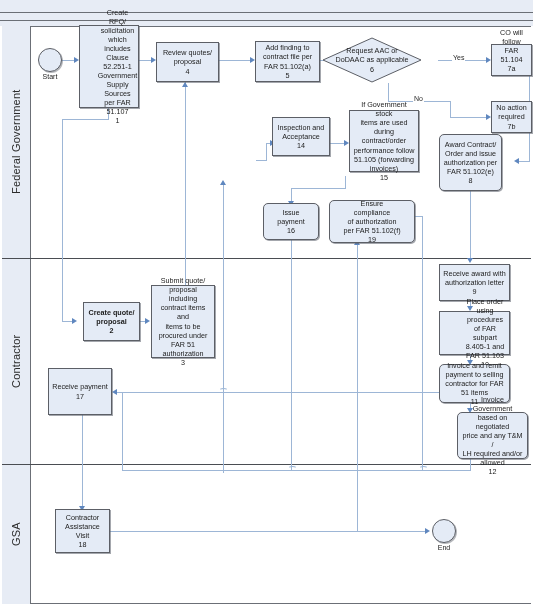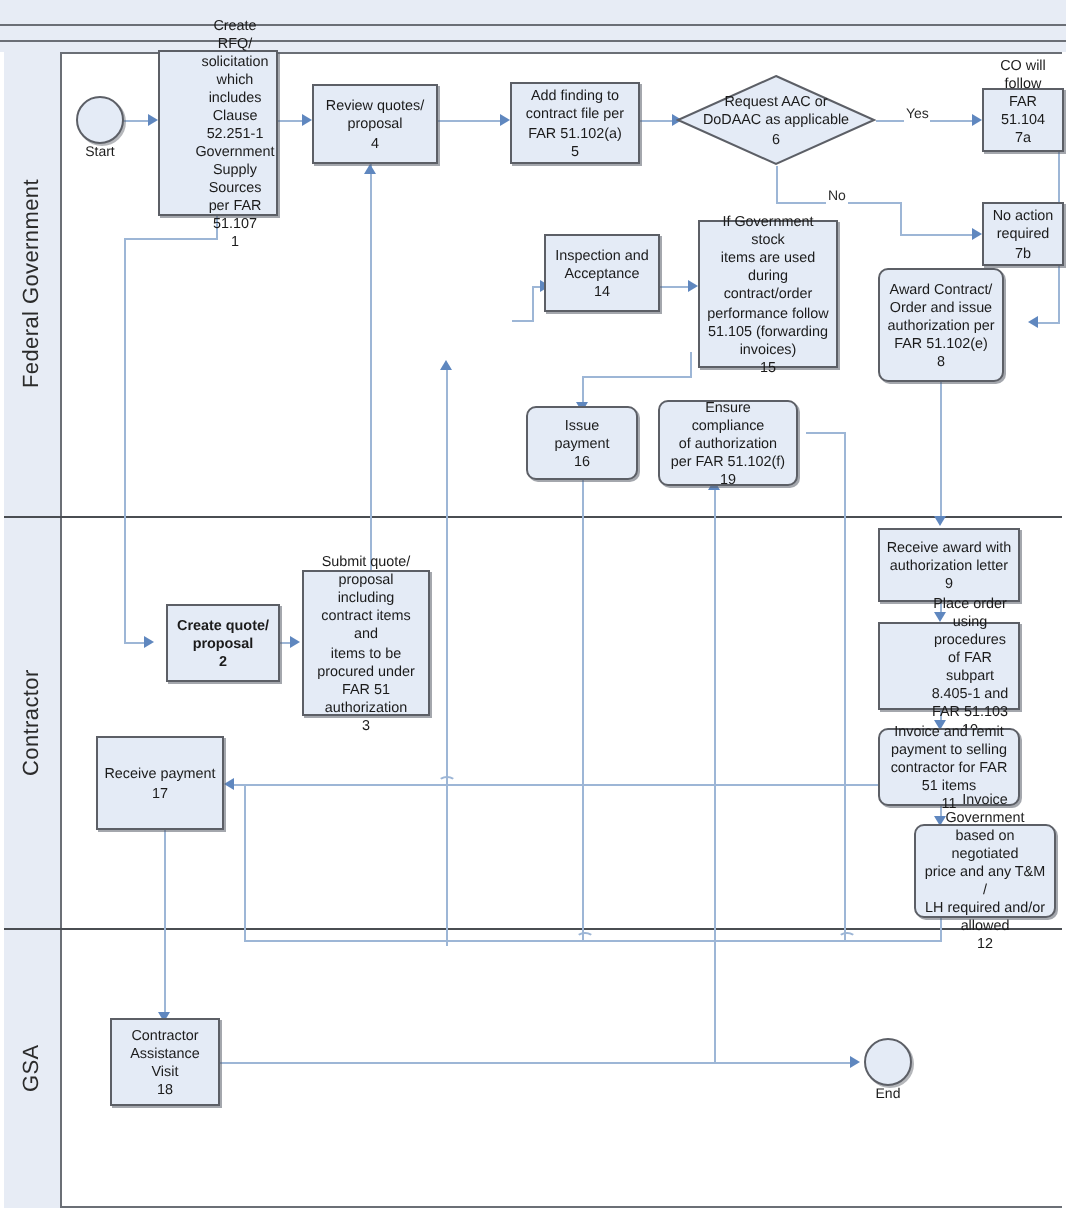--- a/index.html
+++ b/index.html
@@ -192,21 +192,21 @@
 4</span>
     </div>
 
   <div class="node" style="left:255px;top:41px;width:65px;height:41px;">
     <span>Add finding to
 contract file per
 FAR 51.102(a)
 5</span>
     </div>
 
-  <div class="diamond" style="left:338px;top:37px;width:100px;height:46px;">
+  <div class="diamond" style="left:322px;top:37px;width:100px;height:46px;">
     <svg width="100" height="46" viewBox="0 0 100 46" style="position:absolute;left:0;top:0;">
       <polygon points="50,1 99,23 50,45 1,23" fill="#e4ebf6" stroke="#5c5f66" stroke-width="1"></polygon>
     </svg>
     <div class="dtext">Request AAC or
 DoDAAC as applicable
 6</div>
   </div>
 
   <div class="node" style="left:491px;top:44px;width:41px;height:32px;align-items:flex-end;">
     <span>CO will follow
@@ -228,37 +228,37 @@
 8</span>
     </div>
 
 
   <div class="node" style="left:272px;top:117px;width:58px;height:39px;">
     <span>Inspection and
 Acceptance
 14</span>
     </div>
 
-  <div class="node" style="left:349px;top:110px;width:70px;height:74px;">
+  <div class="node" style="left:349px;top:110px;width:70px;height:62px;">
     <span>If Government stock
 items are used during
 contract/order
 performance follow
 51.105 (forwarding
 invoices)
 15</span>
     </div>
 
   <div class="node rounded" style="left:263px;top:203px;width:56px;height:37px;">
     <span>Issue
 payment
 16</span>
     </div>
 
-  <div class="node rounded" style="left:329px;top:200px;width:70px;height:43px;">
+  <div class="node rounded" style="left:329px;top:200px;width:86px;height:43px;">
     <span>Ensure
 compliance
 of authorization
 per FAR 51.102(f)
 19</span>
     </div>
 
   <div class="node" style="left:83px;top:302px;width:57px;height:39px;font-weight:bold;">
     <span>Create quote/
 proposal

